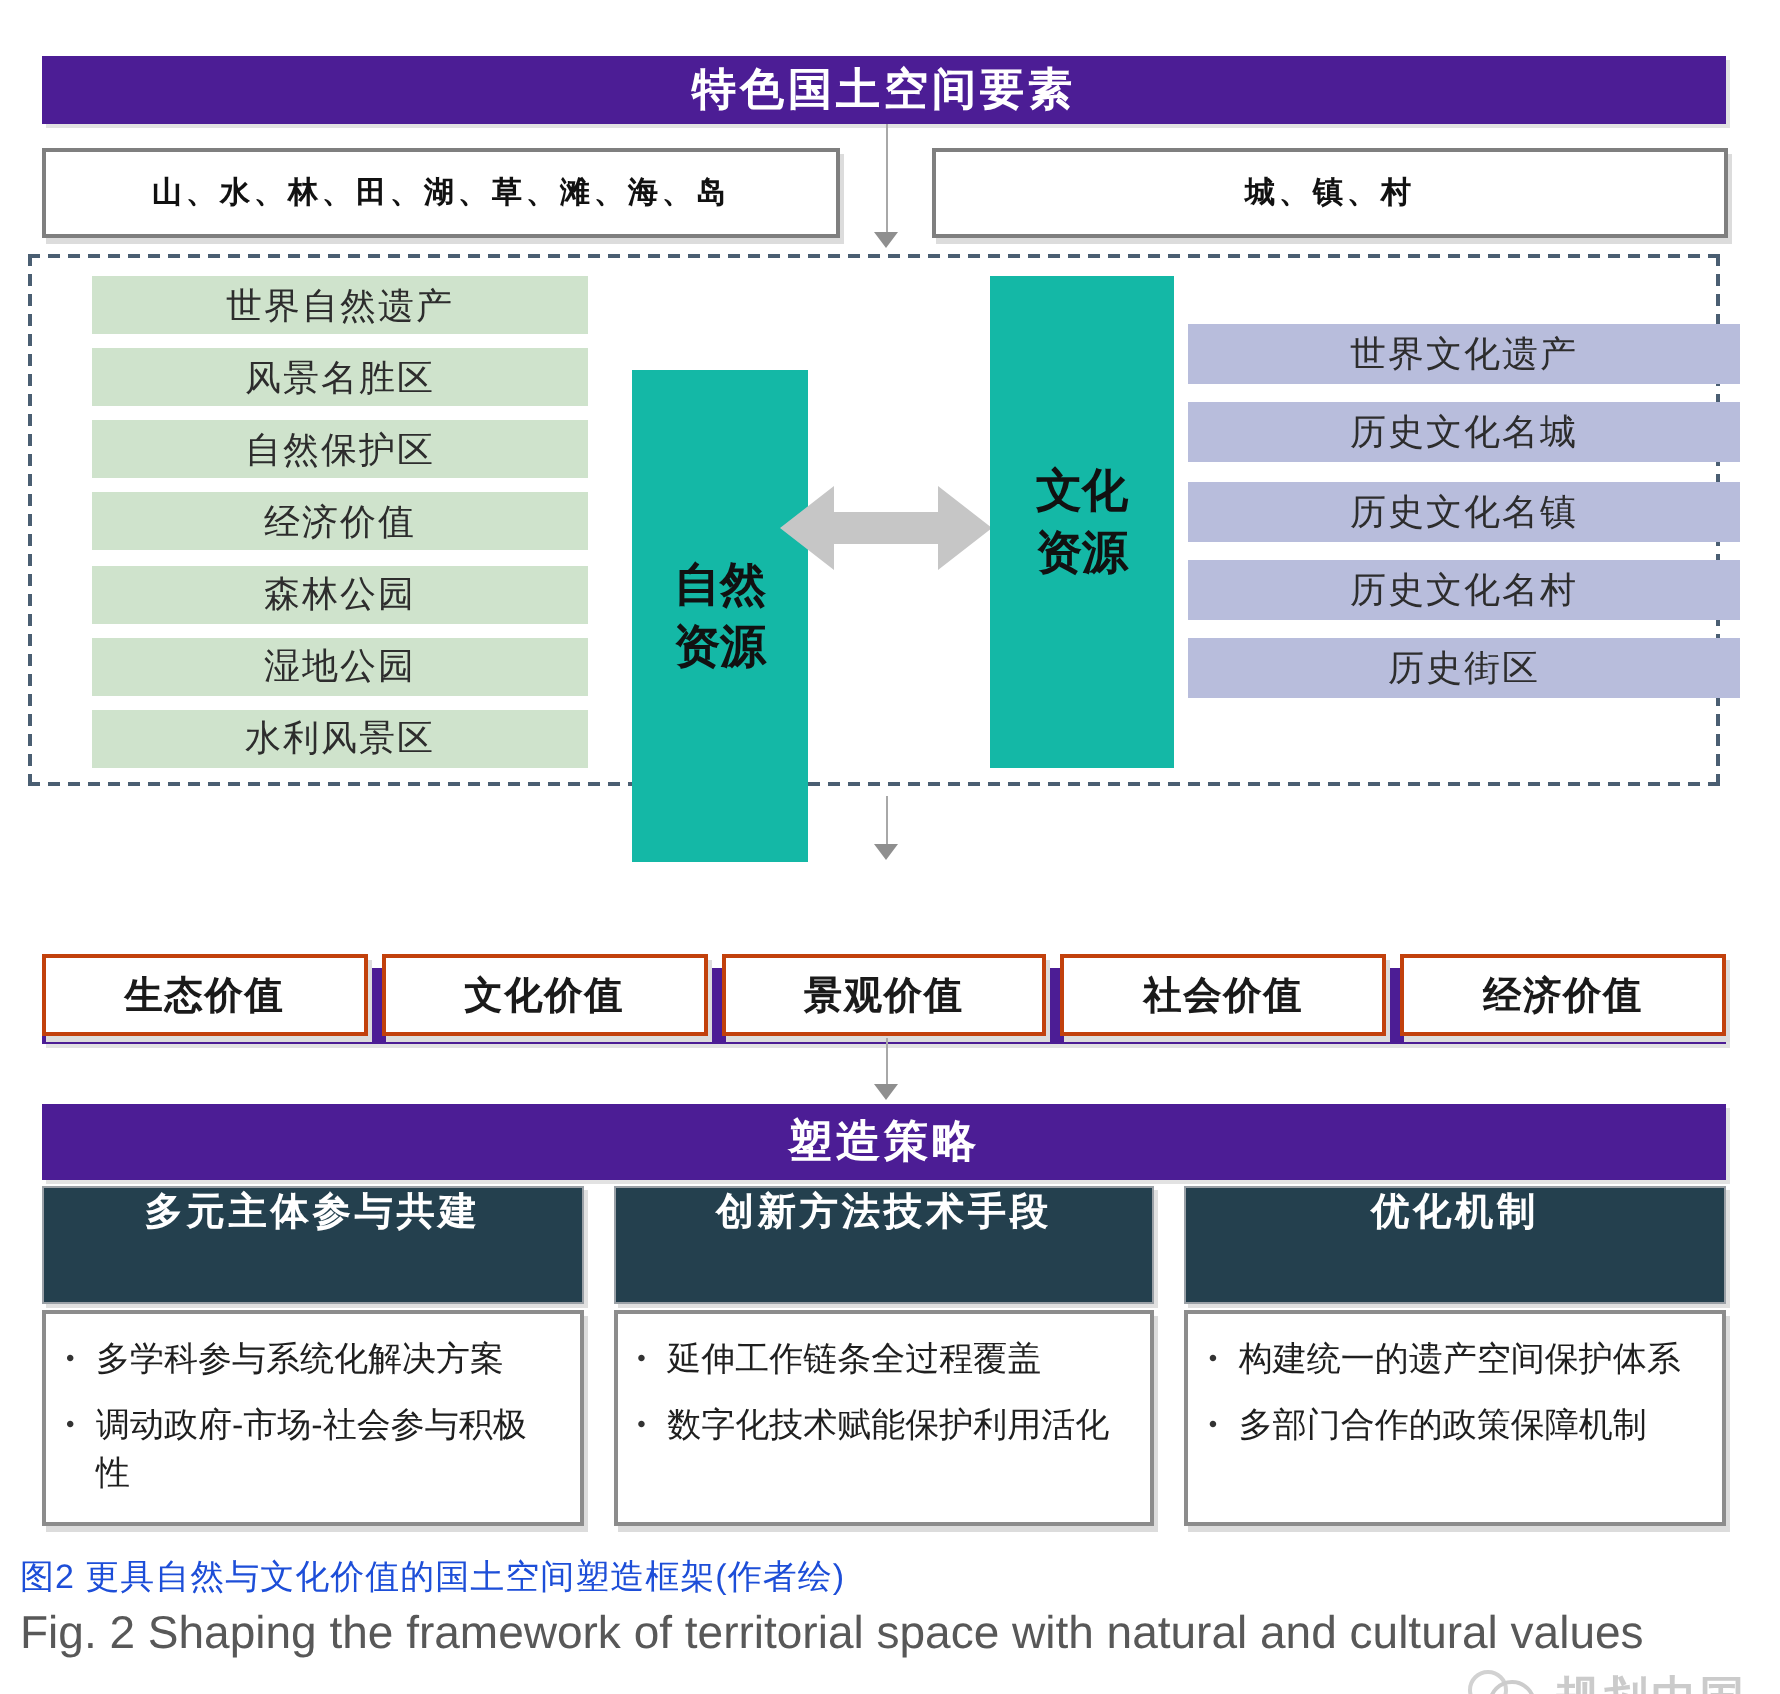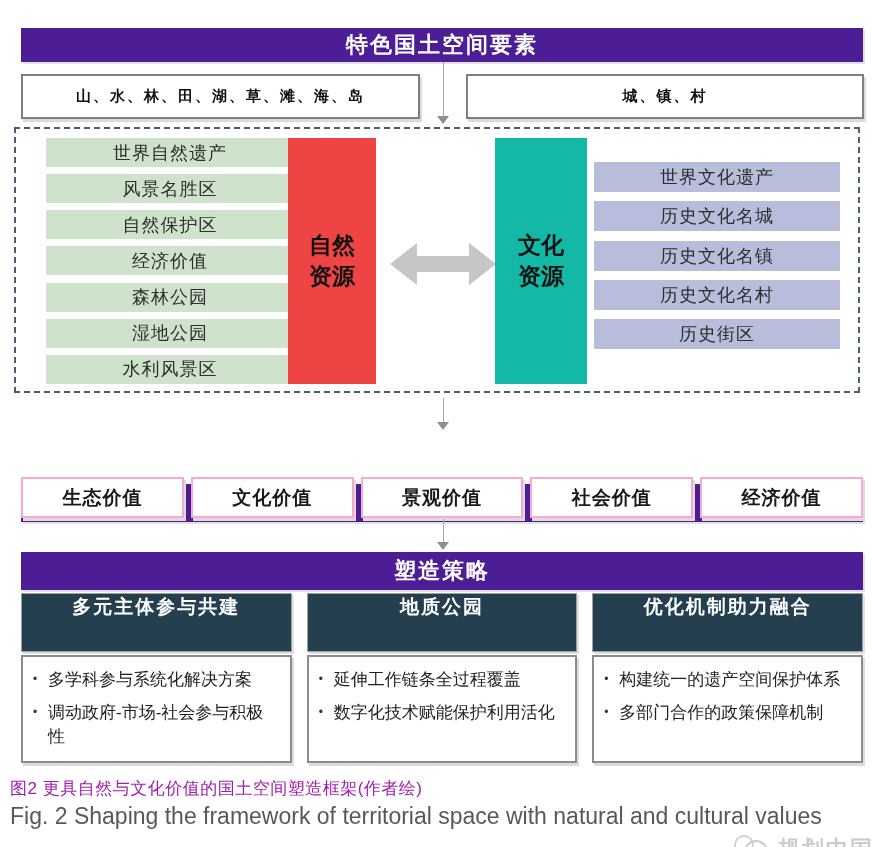--- a/index.html
+++ b/index.html
@@ -32,61 +32,61 @@
   #arrow1-line { top:62px;  height:55px; } #arrow1-head { top:116px; }
   #arrow2-line { top:398px; height:25px; } #arrow2-head { top:422px; }
   #arrow3-line { top:519px; height:24px; } #arrow3-head { top:542px; }
 
   #dashed-panel {
     position:absolute; left:14px; top:127px; width:846px; height:266px;
     border:2px dashed #4a5e72; background:#fff; box-sizing:border-box;
   }
   .col-list { position:absolute; display:flex; flex-direction:column; justify-content:space-between; }
   #nat-col { left:30px; top:9px; width:248px; height:246px; }
-  #cul-col { left:578px; top:33px; width:246px; height:187px; }
+  #cul-col { left:578px; top:33px; width:276px; height:187px; }
   .nat-item { height:29px; background:#cfe3cc; }
   .cul-item { height:30px; background:#b8bddc; }
   .nat-item,.cul-item {
     display:flex; align-items:center; justify-content:center;
     font-size:18px; color:#2d2d2d; letter-spacing:1px;
   }
   .big-box {
     position:absolute; top:9px; height:246px; display:flex; align-items:center; justify-content:center;
   }
-  #nat-big { left:272px; width:88px; background:#ef4444; }
+  #nat-big { left:300px; width:88px; background:#14b8a6;margin-top:47px; }
   #cul-big { left:479px; width:92px; background:#14b8a6; }
   .big-box span {
     display:block; width:48px; font-size:23px; font-weight:bold; color:#111;
     line-height:1.35; text-align:center; word-break:break-all;
   }
   #exchange-arrow { position:absolute; left:374px; top:110px; }
 
   #values-row { position:absolute; left:21px; top:477px; width:842px; display:flex; gap:7px; }
   .value-box {
-    flex:1; height:37px; background:#fff; border:2px solid #f9a8d4; box-shadow:2px 3px 0 #dcdcdc;
+    flex:1; height:37px; background:#fff; border:2px solid #c2410c; box-shadow:2px 3px 0 #dcdcdc;
     display:flex; align-items:center; justify-content:center;
     font-size:19px; font-weight:bold; letter-spacing:1px;
   }
 
   #strat-row { position:absolute; left:21px; top:593px; width:842px; display:flex; gap:15px; }
   .strat-col { flex:1; display:flex; flex-direction:column; }
   .strat-head {
     height:59px; background:#24404e; border:1px solid #9aa0a6; box-sizing:border-box;
     box-shadow:2px 2px 0 #e0e0e0; color:#fff; font-weight:bold; font-size:19px;
     letter-spacing:2px; text-align:center;
     display:flex; flex-direction:row; justify-content:center; line-height:26px;
   }
   .strat-body {
     margin-top:3px; height:108px; background:#fff; border:2px solid #8c8c8c;
     box-shadow:2px 3px 0 #dcdcdc; box-sizing:border-box; padding:11px 18px 0 10px;
   }
   .bullet { display:flex; font-size:17px; color:#1f1f1f; line-height:1.45; margin-bottom:8px; }
   .bullet .dot { width:15px; flex:none; font-size:12px; padding-top:3px; color:#333; }
 
-  #caption-zh { position:absolute; left:10px; top:777px; font-size:17px; color:#a21caf; letter-spacing:0.5px; }
+  #caption-zh { position:absolute; left:10px; top:777px; font-size:17px; color:#1d4ed8; letter-spacing:0.5px; }
   #caption-en { position:absolute; left:10px; top:803px; font-size:23px; color:#585858; }
 
   #logo { position:absolute; right:16px; top:792px; display:flex; align-items:center; gap:5px;
           color:#cbcbcb; font-size:22px; font-weight:bold; letter-spacing:2px;margin-top:40px; }
 </style>
 </head>
 <body>
 
 <div id="page">
 
@@ -161,38 +161,38 @@
         </div>
         <div class="bullet">
           <span class="dot">•</span>
           <span>调动政府-市场-社会参与积极性</span>
         </div>
       </div>
     </div>
 
     <div class="strat-col">
       <div class="strat-head">
-        <span>地质公园</span>
+        <span>创新方法</span>
+        <span>技术手段</span>
       </div>
       <div class="strat-body">
         <div class="bullet">
           <span class="dot">•</span>
           <span>延伸工作链条全过程覆盖</span>
         </div>
         <div class="bullet">
           <span class="dot">•</span>
           <span>数字化技术赋能保护利用活化</span>
         </div>
       </div>
     </div>
 
     <div class="strat-col">
       <div class="strat-head">
         <span>优化机制</span>
-        <span>助力融合</span>
       </div>
       <div class="strat-body">
         <div class="bullet">
           <span class="dot">•</span>
           <span>构建统一的遗产空间保护体系</span>
         </div>
         <div class="bullet">
           <span class="dot">•</span>
           <span>多部门合作的政策保障机制</span>
         </div>

